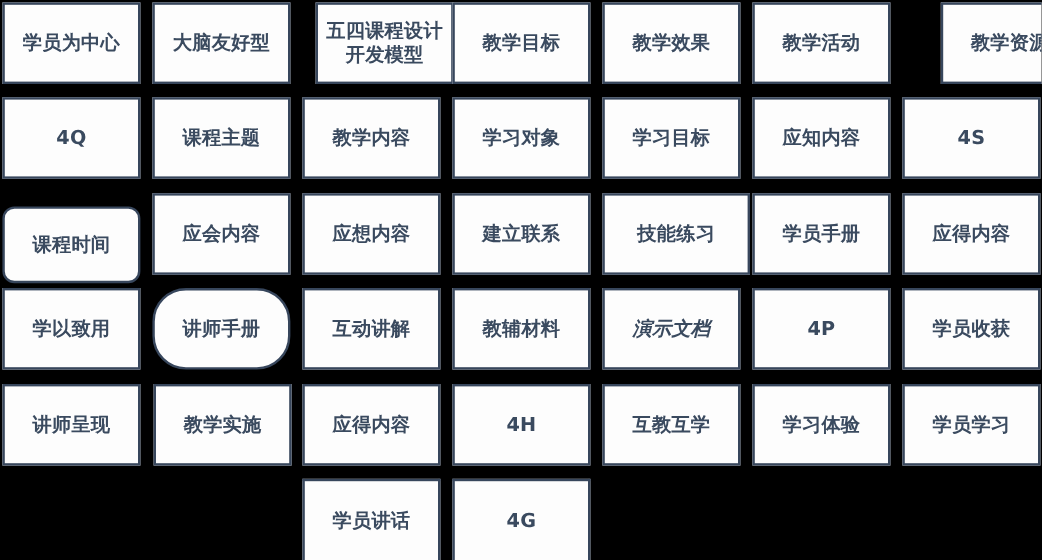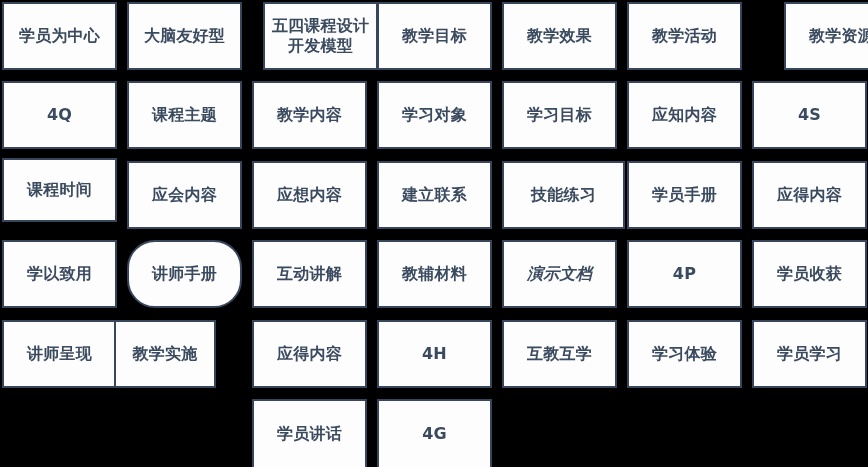--- a/index.html
+++ b/index.html
@@ -91,21 +91,21 @@
     </div>
     <div class="cell" style="left: 502px; top: 81px; width: 115px; height: 68px;">
       <span class="label">学习目标</span>
     </div>
     <div class="cell" style="left: 627px; top: 81px; width: 115px; height: 68px;">
       <span class="label">应知内容</span>
     </div>
     <div class="cell" style="left: 752px; top: 81px; width: 115px; height: 68px;">
       <span class="label">4S</span>
     </div>
-    <div class="cell" style="left: 2px; top: 158px; width: 115px; height: 64px;">
+    <div class="cell" style="left: 2px; top: 172px; width: 115px; height: 64px; border-radius: 10px;">
       <span class="label">课程时间</span>
     </div>
     <div class="cell" style="left: 127px; top: 161px; width: 115px; height: 68px; text-align: center;">
       <span class="label">应会内容</span>
     </div>
     <div class="cell" style="left: 252px; top: 161px; width: 115px; height: 68px;">
       <span class="label">应想内容</span>
     </div>
     <div class="cell" style="left: 377px; top: 161px; width: 115px; height: 68px;">
       <span class="label">建立联系</span>
@@ -136,21 +136,21 @@
     </div>
     <div class="cell" style="left: 627px; top: 240px; width: 115px; height: 68px;">
       <span class="label">4P</span>
     </div>
     <div class="cell" style="left: 752px; top: 240px; width: 115px; height: 68px;">
       <span class="label">学员收获</span>
     </div>
     <div class="cell" style="left: 2px; top: 320px; width: 115px; height: 68px;">
       <span class="label">讲师呈现</span>
     </div>
-    <div class="cell" style="left: 114px; top: 320px; width: 102px; height: 68px;">
+    <div class="cell" style="left: 128px; top: 320px; width: 115px; height: 68px;">
       <span class="label">教学实施</span>
     </div>
     <div class="cell" style="left: 252px; top: 320px; width: 115px; height: 68px;">
       <span class="label">应得内容</span>
     </div>
     <div class="cell" style="left: 377px; top: 320px; width: 115px; height: 68px;">
       <span class="label">4H</span>
     </div>
     <div class="cell" style="left: 502px; top: 320px; width: 115px; height: 68px;">
       <span class="label">互教互学</span>

